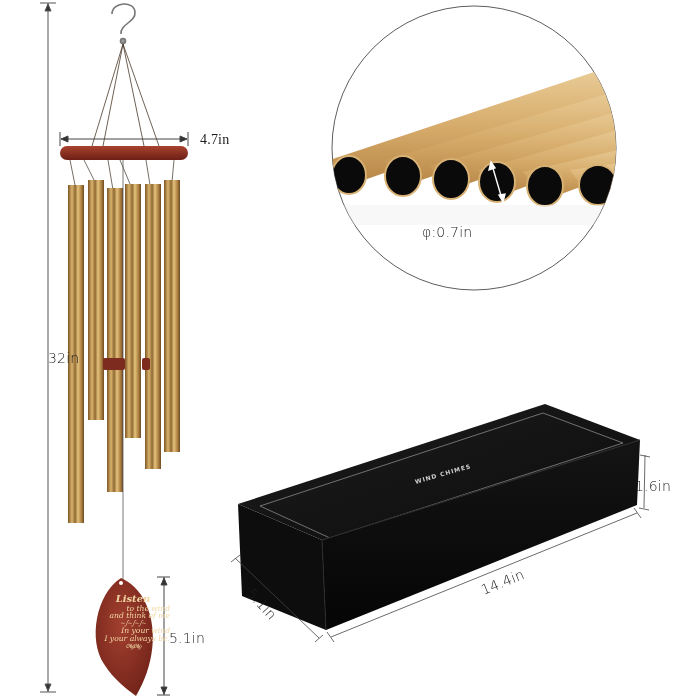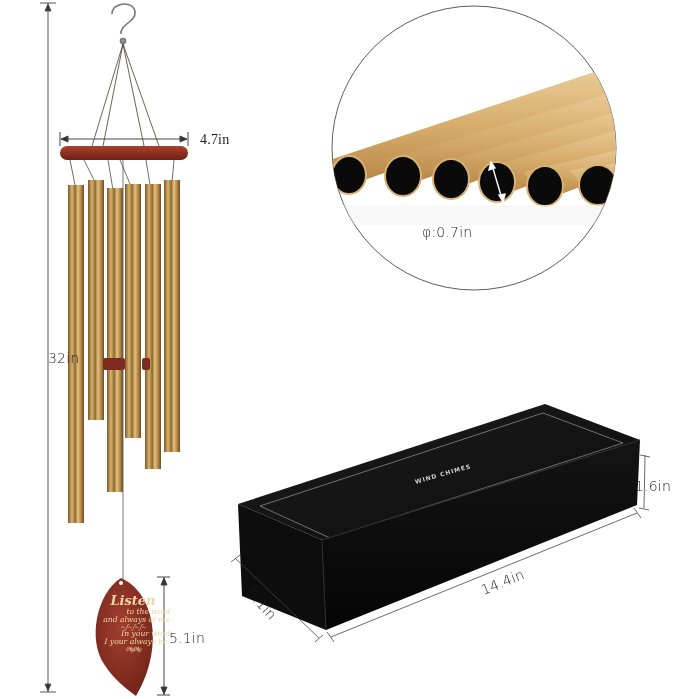--- a/index.html
+++ b/index.html
@@ -1,20 +1,20 @@
 <!DOCTYPE html>
 <html><head>
 <meta charset="utf-8">
 <style>
   html,body{margin:0;padding:0;background:#ffffff;}
   body{width:679px;height:699px;position:relative;overflow:hidden;font-family:"DejaVu Sans","Liberation Sans",sans-serif;color:#222;}
   .dim-label{position:absolute;font-size:14px;color:#1e1e1e;letter-spacing:0.2px;font-weight:300;white-space:nowrap;}
   svg{position:absolute;left:0;top:0;overflow:visible;}
   .leaf-text{position:absolute;left:96px;top:594px;width:74px;text-align:center;color:#f1d6a4;font-family:"DejaVu Serif","Liberation Serif",serif;font-style:italic;line-height:1.05;}
-  .leaf-title{font-size:13px;font-weight:bold;text-align:center;}
+  .leaf-title{font-size:10px;font-weight:bold;text-align:center;}
   .leaf-line{font-size:7.6px;text-align:right;}
   .leaf-ornament{font-size:6px;letter-spacing:-1px;}
   .box-label{position:absolute;left:414px;top:470px;font-size:6px;color:#cfcfcf;font-weight:bold;letter-spacing:1px;transform:rotate(-16deg);white-space:nowrap;}
 </style>
 </head>
 <body>
 
 <svg width="679" height="699" viewBox="0 0 679 699">
   <defs>
     <linearGradient id="tube" x1="0" x2="1" y1="0" y2="0">
@@ -182,18 +182,18 @@
 <div class="dim-label" style="left:422px;top:224px;">φ:0.7in</div>
 <div class="dim-label" style="left:635px;top:478px;">1.6in</div>
 <div class="dim-label" style="left:480px;top:574px;transform:rotate(-22deg);">14.4in</div>
 <div class="dim-label" style="left:244px;top:596px;transform:rotate(48deg);">5.1in</div>
 
 <div class="box-label">WIND CHIMES</div>
 
 <div class="leaf-text">
   <div class="leaf-title">Listen</div>
   <div class="leaf-line">to the wind</div>
-  <div class="leaf-line">and always of me</div>
+  <div class="leaf-line">and think of me</div>
   <div class="leaf-ornament">~ഽ~ഽ~ഽ~</div>
   <div class="leaf-line">In your wind</div>
   <div class="leaf-line">I your always be.</div>
   <div class="leaf-ornament">ᘛ൭ᘛ൭</div>
 </div>
 
 </body></html>

